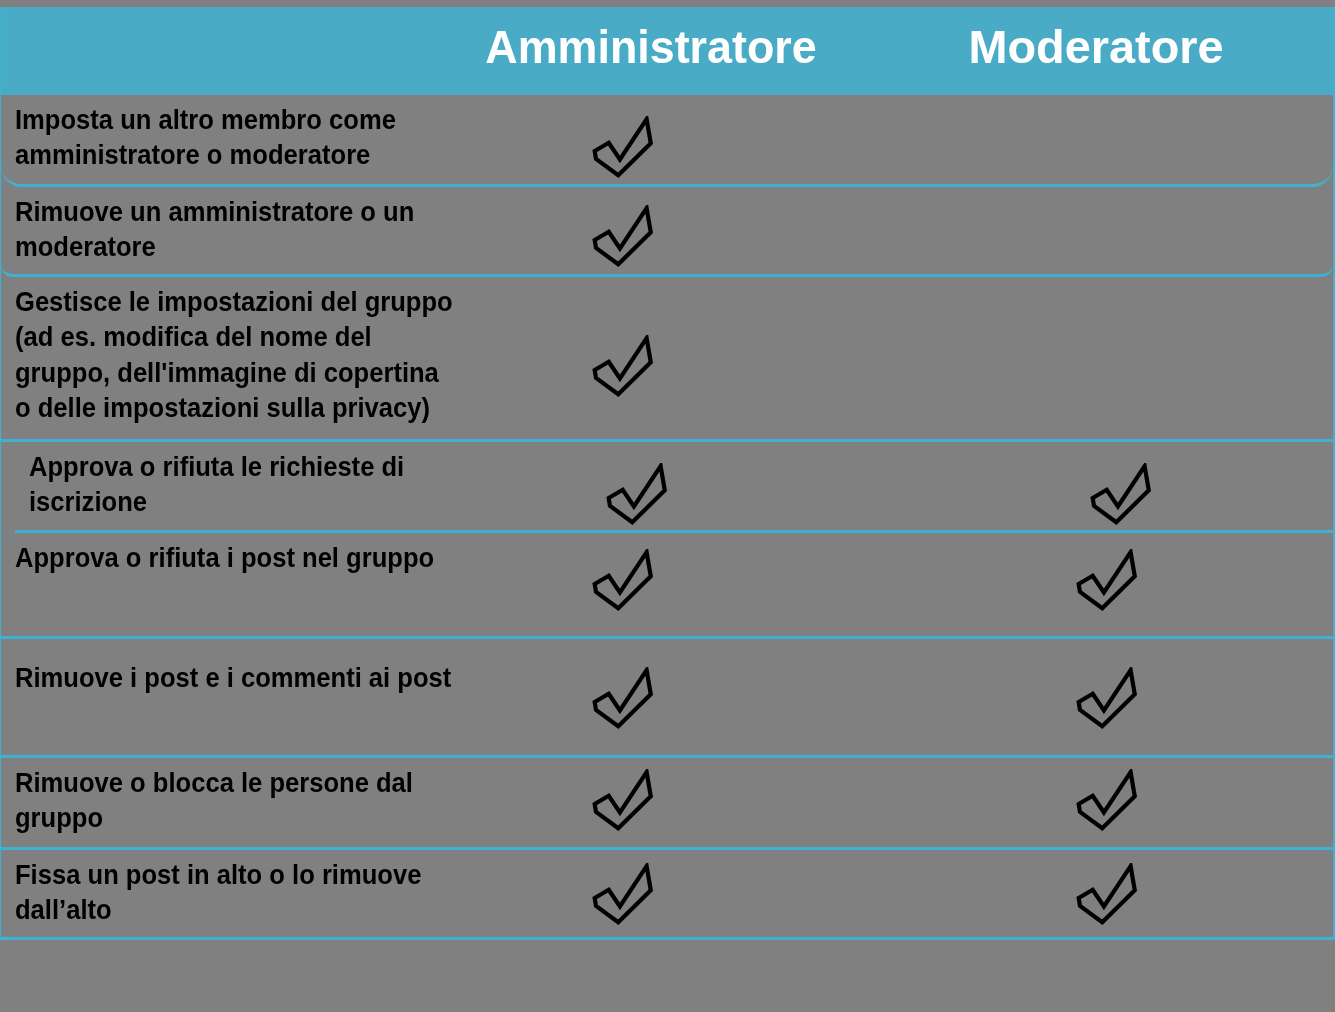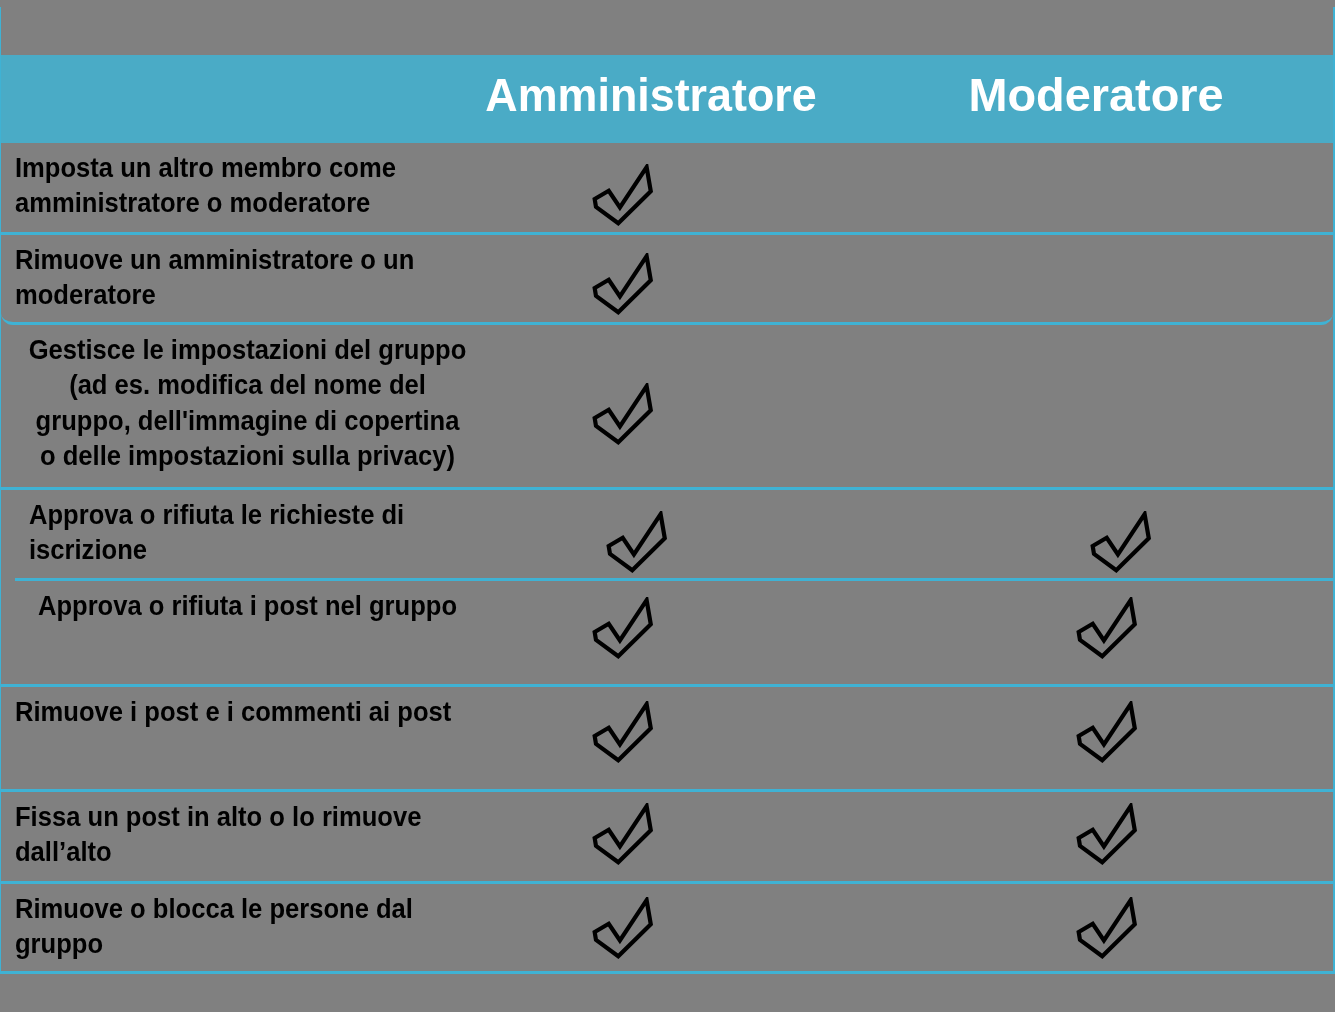--- a/index.html
+++ b/index.html
@@ -17,21 +17,20 @@
     left: 0;
     top: 7px;
     width: 1332px;
     border-left: 1px solid #3fb2d4;
     border-right: 2px solid #3fb2d4;
   }
   .header-row {
     position: relative;
     height: 88px;
     background: #4aabc6;
-    margin-top: 48px;
   }
   .header-label {
     position: absolute;
     top: 15.9px;
     color: #ffffff;
     font-size: 47.1px;
     font-weight: 700;
     line-height: 1;
     white-space: nowrap;
   }
@@ -57,26 +56,26 @@
   }
   .check {
     position: absolute;
     width: 61px;
     height: 62px;
   }
   .check.col-admin { left: 590.5px; }
   .check.col-mod   { left: 1074.9px; }
   .check svg { display: block; width: 100%; height: 100%; }
   
-  .perm-row:nth-child(2) { height: 89px; }  .perm-row:nth-child(2) .check { top: 21px; }
+  .perm-row:nth-child(2) { height: 89px; border-radius: 21px; }  .perm-row:nth-child(2) .check { top: 21px; }
   .perm-row:nth-child(3) { height: 87px; border-radius: 12px; }  .perm-row:nth-child(3) .check { top: 18px; }
-  .perm-row:nth-child(4) { height: 162px; text-align: center; } .perm-row:nth-child(4) .check { top: 58px; }
+  .perm-row:nth-child(4) { height: 162px; } .perm-row:nth-child(4) .check { top: 58px; }
   .perm-row:nth-child(5) { height: 88px; margin-left: 14px; }  .perm-row:nth-child(5) .check { top: 21px; }
-  .perm-row:nth-child(6) { height: 103px; text-align: center; } .perm-row:nth-child(6) .check { top: 16px; }
-  .perm-row:nth-child(7) { height: 102px; } .perm-row:nth-child(7) .check { top: 14px; }
+  .perm-row:nth-child(6) { height: 103px; } .perm-row:nth-child(6) .check { top: 16px; }
+  .perm-row:nth-child(7) { height: 102px; margin-top: 14px; } .perm-row:nth-child(7) .check { top: 14px; }
   .perm-row:nth-child(8) { height: 89px; }  .perm-row:nth-child(8) .check { top: 11px; }
   .perm-row:nth-child(9) { height: 87px; }  .perm-row:nth-child(9) .check { top: 13px; }
   .perm-row:nth-child(10){ height: 83px; }  .perm-row:nth-child(10) .check { top: 9px; }
   .perm-row:nth-child(10) .row-label { top: 4.5px; transform: scaleX(0.905); }
 </style>
 </head>
 <body>
 
 <div class="canvas">
   <div class="perm-table">
@@ -148,36 +147,36 @@
       <path d="M 2.9 37.8 L 18.1 28.9 L 30.2 47.0 L 59.1 3.4 L 63.6 29.5 L 28.4 64.1 L 4.3 46.3 Z" fill="none" stroke="#000000" stroke-width="4.55" stroke-miterlimit="10"></path>
     </svg>
   </span>
         <span class="check col-mod">
     <svg viewBox="0 0 66 67" aria-hidden="true">
       <path d="M 2.9 37.8 L 18.1 28.9 L 30.2 47.0 L 59.1 3.4 L 63.6 29.5 L 28.4 64.1 L 4.3 46.3 Z" fill="none" stroke="#000000" stroke-width="4.55" stroke-miterlimit="10"></path>
     </svg>
   </span>
       </div>
       <div class="perm-row">
-    <div class="row-label">Fissa un post in alto o lo rimuove
-dall’alto</div>
+    <div class="row-label">Rimuove o blocca le persone dal
+gruppo</div>
   <span class="check col-admin">
     <svg viewBox="0 0 66 67" aria-hidden="true">
       <path d="M 2.9 37.8 L 18.1 28.9 L 30.2 47.0 L 59.1 3.4 L 63.6 29.5 L 28.4 64.1 L 4.3 46.3 Z" fill="none" stroke="#000000" stroke-width="4.55" stroke-miterlimit="10"></path>
     </svg>
   </span>
         <span class="check col-mod">
     <svg viewBox="0 0 66 67" aria-hidden="true">
       <path d="M 2.9 37.8 L 18.1 28.9 L 30.2 47.0 L 59.1 3.4 L 63.6 29.5 L 28.4 64.1 L 4.3 46.3 Z" fill="none" stroke="#000000" stroke-width="4.55" stroke-miterlimit="10"></path>
     </svg>
   </span>
       </div>
       <div class="perm-row">
-    <div class="row-label">Rimuove o blocca le persone dal
-gruppo</div>
+    <div class="row-label">Fissa un post in alto o lo rimuove
+dall’alto</div>
   <span class="check col-admin">
     <svg viewBox="0 0 66 67" aria-hidden="true">
       <path d="M 2.9 37.8 L 18.1 28.9 L 30.2 47.0 L 59.1 3.4 L 63.6 29.5 L 28.4 64.1 L 4.3 46.3 Z" fill="none" stroke="#000000" stroke-width="4.55" stroke-miterlimit="10"></path>
     </svg>
   </span>
         <span class="check col-mod">
     <svg viewBox="0 0 66 67" aria-hidden="true">
       <path d="M 2.9 37.8 L 18.1 28.9 L 30.2 47.0 L 59.1 3.4 L 63.6 29.5 L 28.4 64.1 L 4.3 46.3 Z" fill="none" stroke="#000000" stroke-width="4.55" stroke-miterlimit="10"></path>
     </svg>
   </span>

